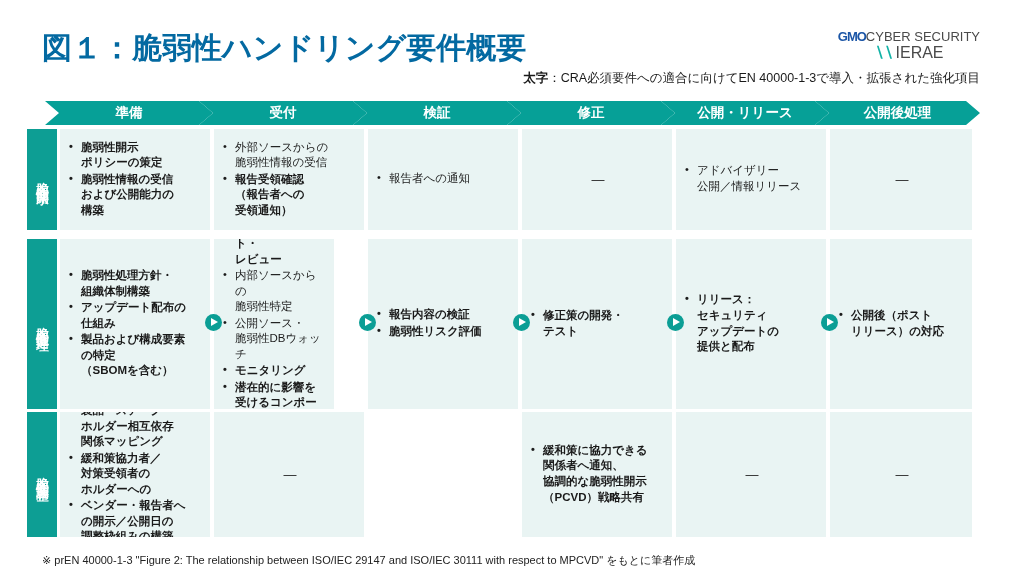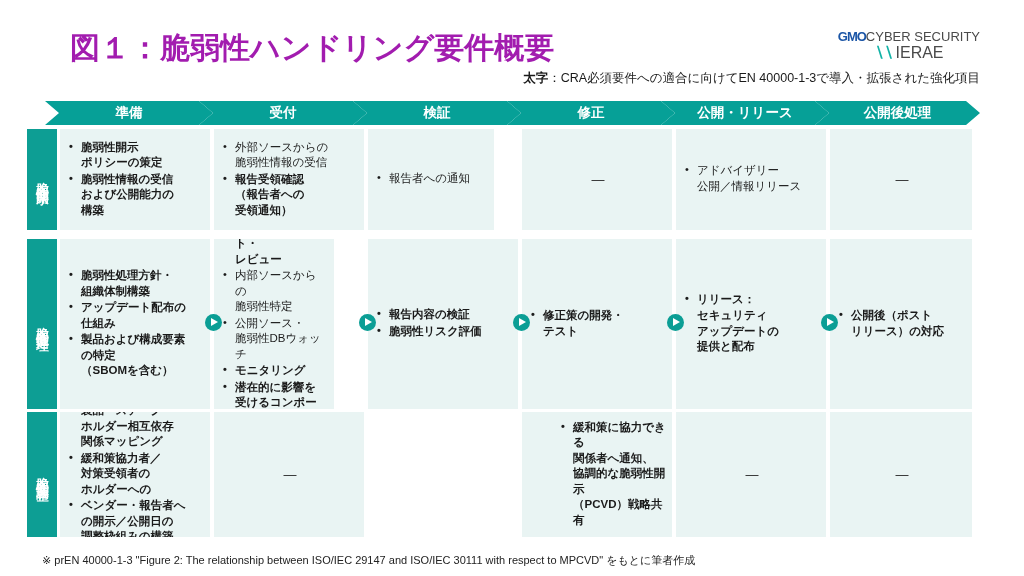--- a/index.html
+++ b/index.html
@@ -8,24 +8,23 @@
     background:#ffffff;
     font-family:"Liberation Sans","DejaVu Sans",sans-serif;
     color:#1a1a1a;
     overflow:hidden;
     position:relative;
   }
   
   #page-title{
     position:absolute;left:42px;top:28px;
     font-size:30px;font-weight:bold;
-    color:#a21caf;
+    color:#0369a1;
     letter-spacing:0px;
     white-space:nowrap;
-    margin-left:28px;
   }
   #brand{
     position:absolute;right:44px;top:30px;
     text-align:center;
     line-height:1.05;
   }
   #brand .brand-row1{
     font-size:13px;white-space:nowrap;letter-spacing:0px;
   }
   #brand .gmo{color:#1b55a6;font-weight:bold;letter-spacing:-1px;}
@@ -171,21 +170,21 @@
       <div class="inner">
         <ul>
           <li>外部ソースからの
 脆弱性情報の受信</li>
           <li class="b">報告受領確認
 （報告者への
 受領通知）</li>
         </ul>
       </div>
     </div>
-    <div class="cell" style="left: 368px; width: 126px; top: 121px; height: 101px; justify-content: center;">
+    <div class="cell" style="left: 368px; width: 150px; top: 121px; height: 101px; justify-content: center;">
       <div class="inner">
         <ul>
           <li>報告者への通知</li>
         </ul>
       </div>
     </div>
     <div class="cell" style="left: 522px; width: 150px; top: 121px; height: 101px;">
       <div class="inner">
         <div class="dash">―</div>
       </div>
@@ -285,21 +284,21 @@
 の開示／公開日の
 調整枠組みの構築</li>
         </ul>
       </div>
     </div>
     <div class="cell" style="left: 214px; width: 150px; top: 404px; height: 125px;">
       <div class="inner">
         <div class="dash">―</div>
       </div>
     </div>
-    <div class="cell" style="left: 522px; width: 150px; top: 404px; height: 125px; padding-left: 30px;">
+    <div class="cell" style="left: 522px; width: 150px; top: 404px; height: 125px;">
       <div class="inner">
         <ul>
           <li class="b">緩和策に協力できる
 関係者へ通知、
 協調的な脆弱性開示
 （PCVD）戦略共有</li>
         </ul>
       </div>
     </div>
     <div class="cell" style="left: 676px; width: 150px; top: 404px; height: 125px;">

